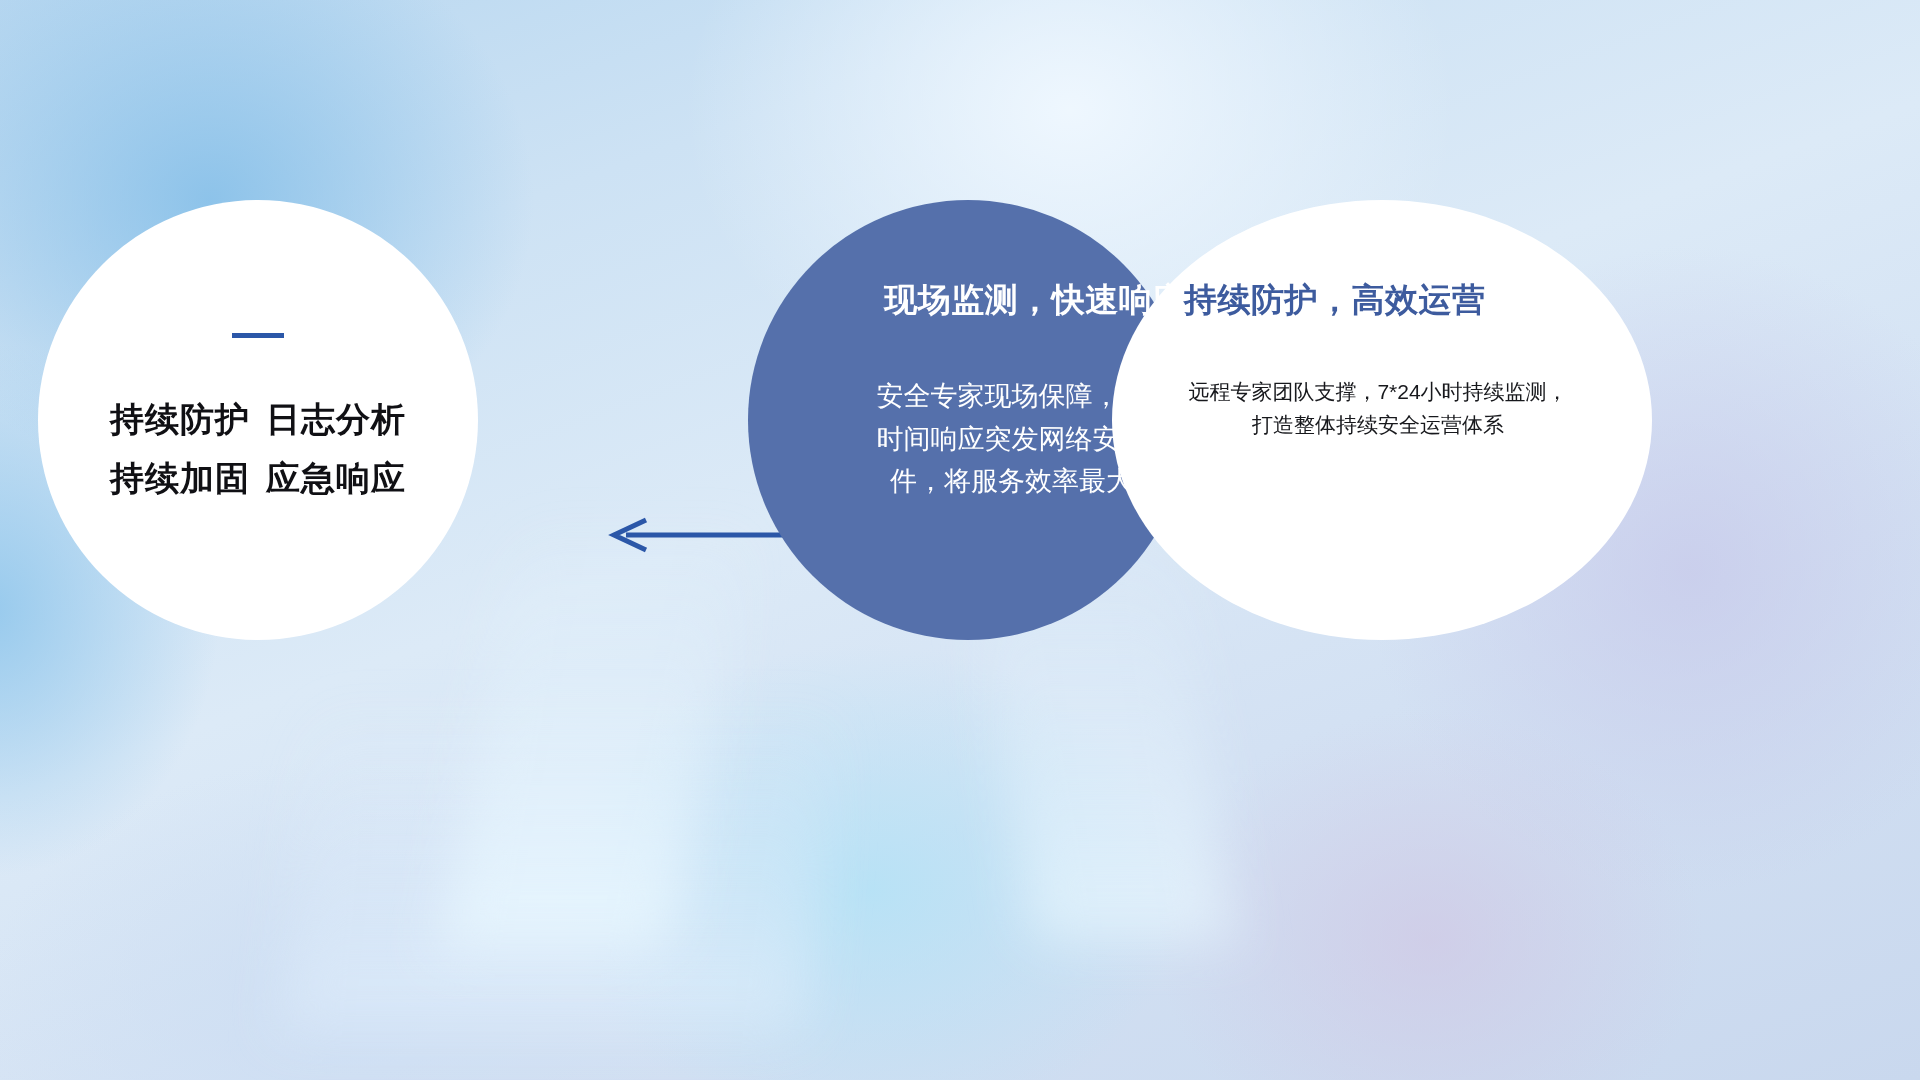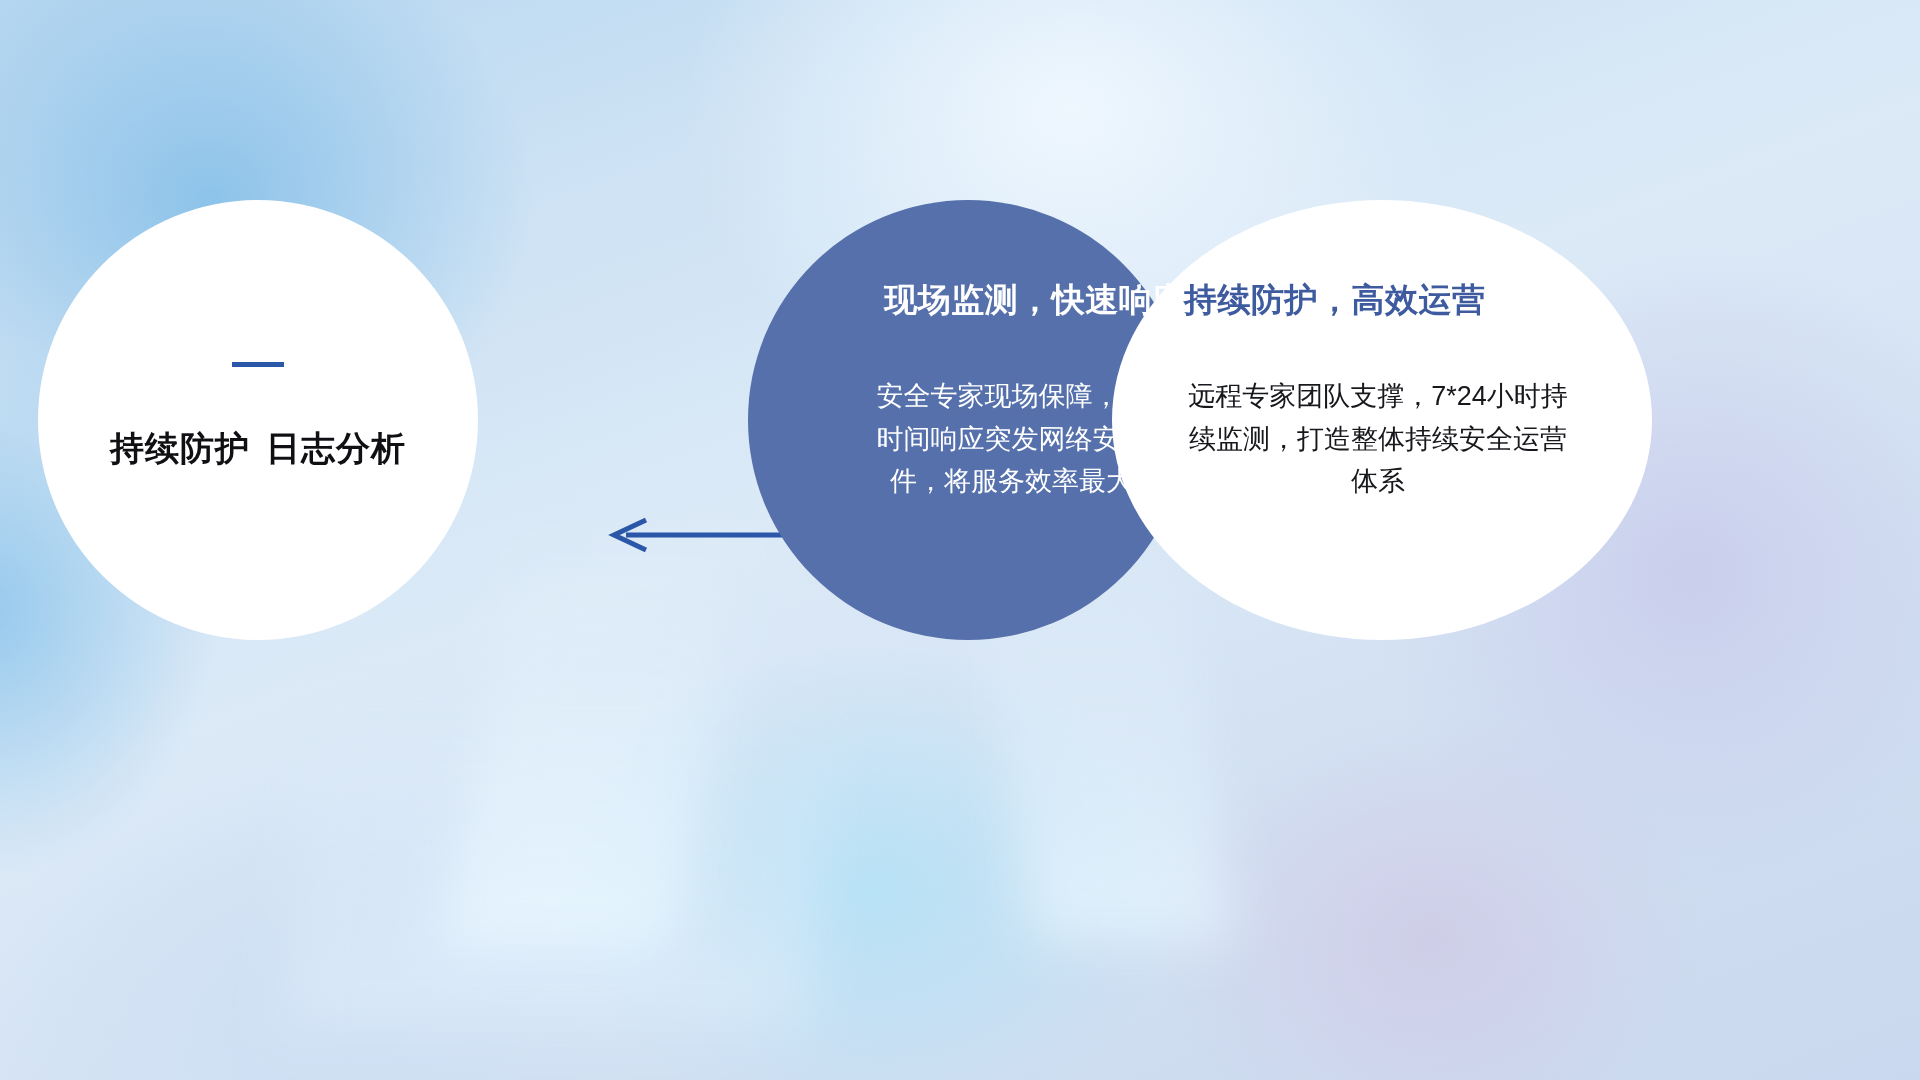--- a/index.html
+++ b/index.html
@@ -160,21 +160,21 @@
   .cont-title {
     color: #3d5b9e;
     font-weight: bold;
     font-size: 33px;
     letter-spacing: 0.5px;
     white-space: nowrap;
     margin-left: 72px;
   }
   .cont-body {
     color: #17181c;
-    font-size: 27px;
+    font-size: 21px;
     line-height: 1.58;
     text-align: center;
     width: 400px;
     margin-top: 52px;
     margin-left: 66px;
   }
 
   
   #flow-arrow {
     position: absolute;
@@ -198,20 +198,23 @@
   <div class="streak s3"></div>
   <div class="streak s1"></div>
   <div class="streak s2"></div>
 
   <div id="circle-skills" class="circle circle-white">
     <div class="skills-rule"></div>
     <div class="skills-rows">
       <div class="skills-row">
         <span>持续防护</span><span>日志分析</span>
       </div>
+      <div class="skills-row">
+        <span>持续加固</span><span>应急响应</span>
+      </div>
     </div>
   </div>
 
   <svg id="flow-arrow" viewBox="0 0 280 46">
     <line x1="278" y1="23" x2="26" y2="23" stroke="#2b57a8" stroke-width="5"></line>
     <polyline points="46,8 14,23 46,38" fill="none" stroke="#2b57a8" stroke-width="5" stroke-linejoin="miter" stroke-linecap="butt"></polyline>
   </svg>
 
   <div id="circle-onsite" class="circle circle-blue">
     <div class="onsite-inner">

